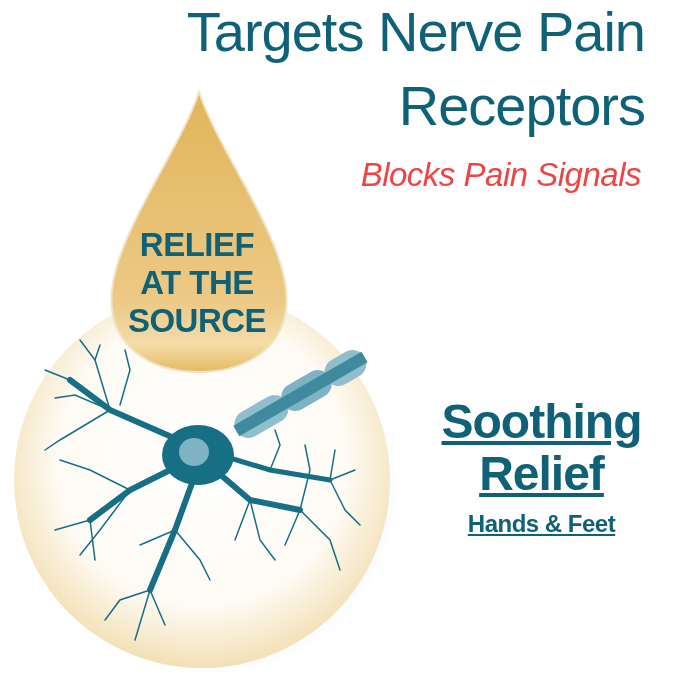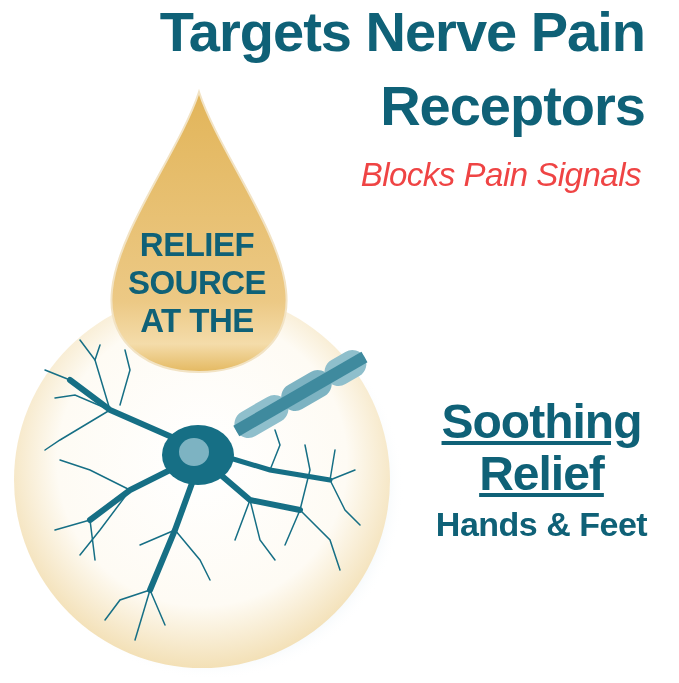--- a/index.html
+++ b/index.html
@@ -1,25 +1,25 @@
 <!DOCTYPE html>
 <html><head>
 <meta charset="utf-8">
 <style>
   html, body { margin:0; padding:0; background:#ffffff; }
   body { width:679px; height:683px; position:relative; overflow:hidden; font-family:"Liberation Sans", sans-serif; }
-  .headline { position:absolute; right:34px; text-align:right; font-weight:bold; letter-spacing:-1px; color:#0f6177; margin:0; line-height:1; }
+  .headline { position:absolute; right:34px; text-align:right; font-weight:normal; letter-spacing:-1px; color:#0f6177; margin:0; line-height:1; }
   #h1 { top:4px; font-size:56px; }
   #h2 { top:78px; font-size:56px; }
   #sub { position:absolute; right:38px; top:158px; font-size:33px; font-style:italic; color:#ef4444; margin:0; line-height:1; letter-spacing:-0.5px; }
   .scene { position:absolute; left:0; top:0; width:679px; height:683px; }
   #drop-text { position:absolute; left:112px; top:226px; width:170px; text-align:center; font-weight:bold; font-size:33px; line-height:38px; color:#0f6177; letter-spacing:-0.5px; }
   #right-block { position:absolute; left:404px; top:396px; width:275px; text-align:center; color:#0f6177; font-weight:bold; }
   #right-block .big { font-size:48px; line-height:52px; letter-spacing:-1px;text-decoration:underline; }
-  #right-block .small { font-size:34px; line-height:36px; margin-top:6px; letter-spacing:-0.5px; }
+  #right-block .small { font-size:24px; line-height:36px; margin-top:6px; letter-spacing:-0.5px;text-decoration:underline; }
 </style>
 </head>
 <body>
 
 <div class="scene">
   <svg width="679" height="683" viewBox="0 0 679 683">
     <defs>
       <radialGradient id="circleGrad" cx="0.5" cy="0.45" r="0.55">
         <stop offset="0" stop-color="#ffffff"></stop>
         <stop offset="0.7" stop-color="#fefbf4"></stop>
@@ -89,21 +89,21 @@
     <path d="M199 92 C180 150 118 230 112 290 C106 345 150 372 199 372 C248 372 292 345 286 290 C280 230 218 150 199 92 Z" fill="url(#dropGrad)" stroke="#f2e3c4" stroke-width="2"></path>
   </svg>
 </div>
 
 <h1 class="headline" id="h1">Targets Nerve Pain</h1>
 <h1 class="headline" id="h2">Receptors</h1>
 <p id="sub">Blocks Pain Signals</p>
 
 <div id="drop-text">
   <div>RELIEF</div>
+  <div>AT THE</div>
   <div>SOURCE</div>
-  <div>AT THE</div>
 </div>
 
 <div id="right-block">
   <div class="big">Soothing</div>
   <div class="big">Relief</div>
   <div class="small">Hands &amp; Feet</div>
 </div>
 
 </body></html>

